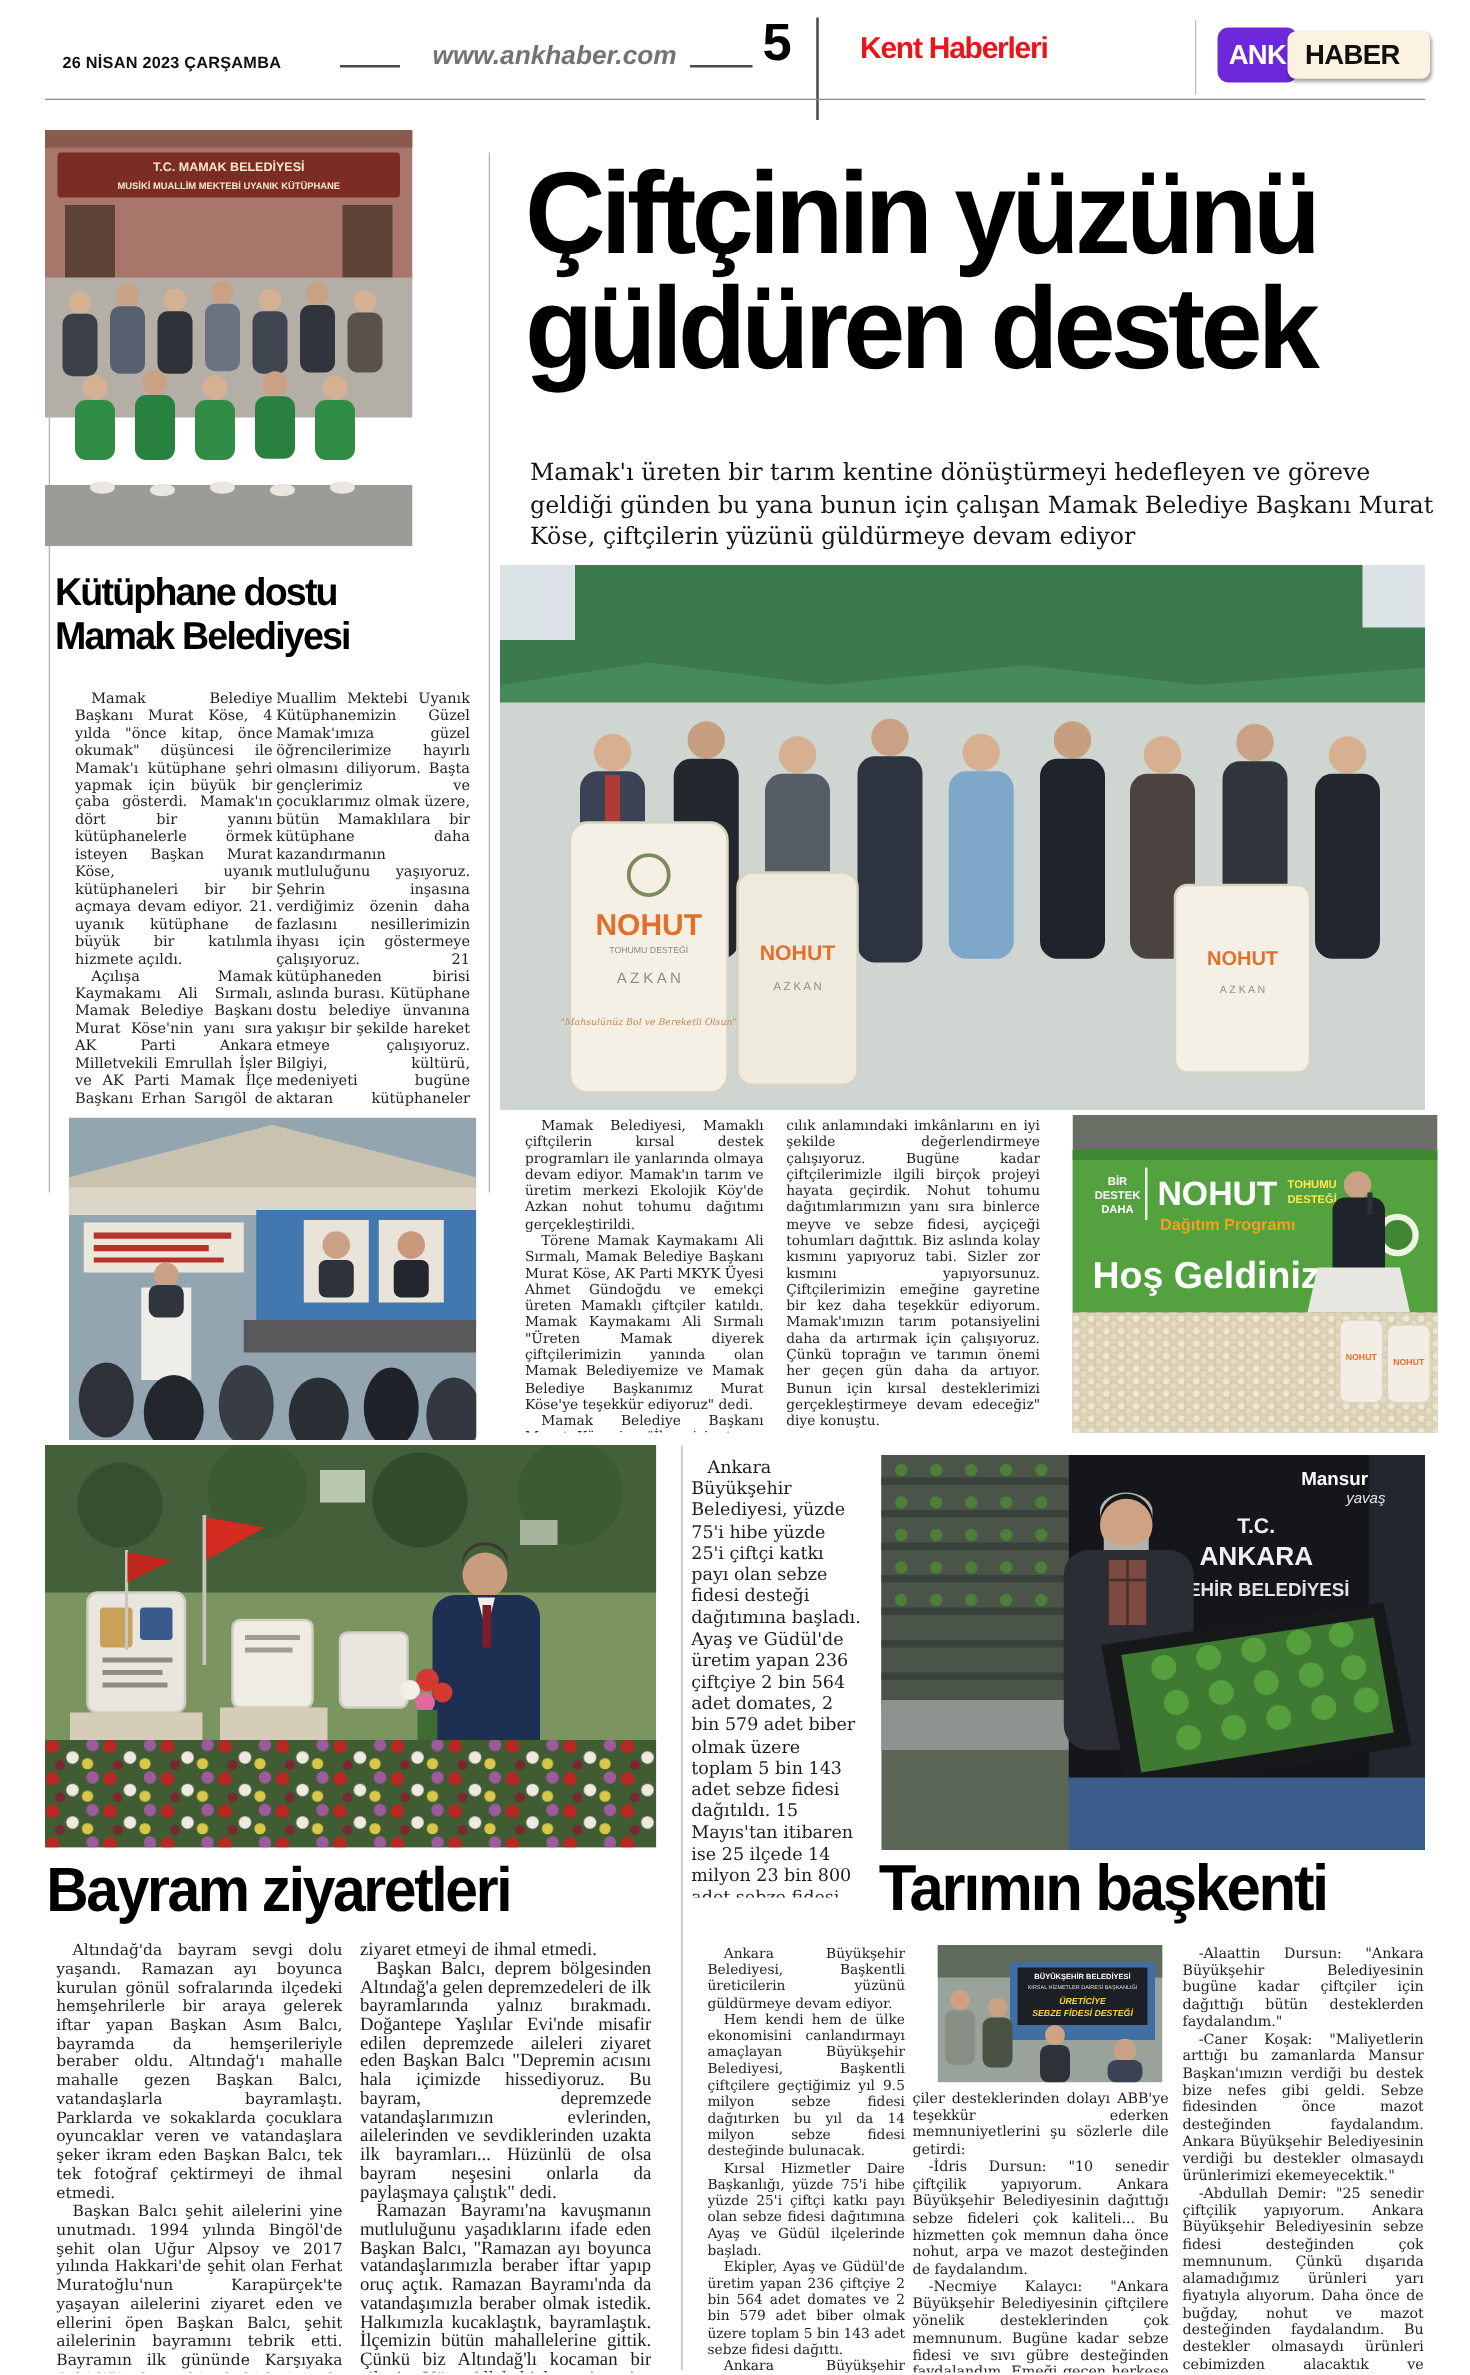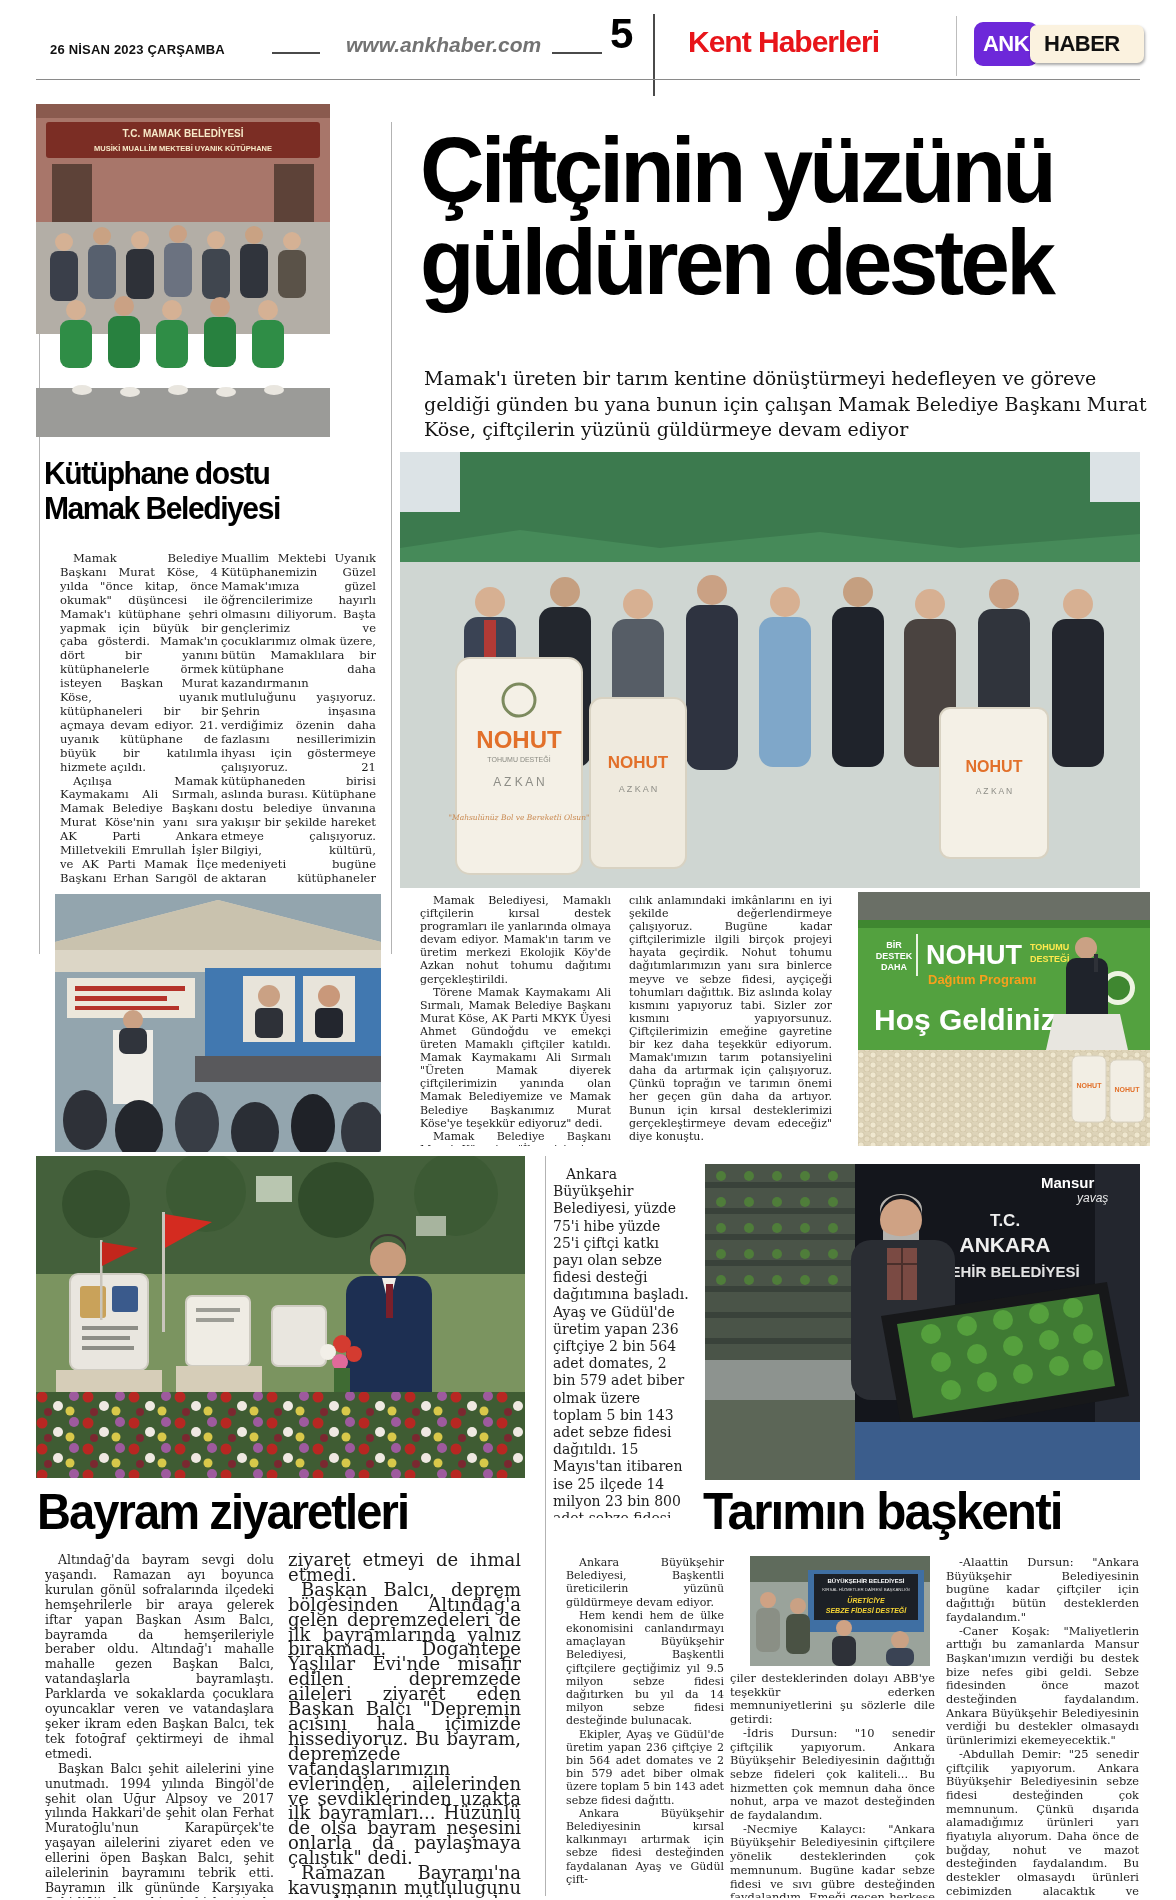--- a/index.html
+++ b/index.html
@@ -8,21 +8,21 @@
           font-family:"Liberation Sans", sans-serif; overflow:hidden; }
   .abs { position:absolute; }
 
   
   .h-date { left:50px; top:42px; font-size:13px; font-weight:bold; letter-spacing:.2px; color:#111; }
   .h-rule-l { left:272px; top:52px; width:48px; border-top:2px solid #4a4a4a; }
   .h-site { left:346px; top:33px; font-size:21px; font-weight:bold; font-style:italic; color:#737373; }
   .h-rule-r { left:552px; top:52px; width:50px; border-top:2px solid #4a4a4a; }
   .h-num { left:610px; top:10px; font-size:42px; font-weight:bold; color:#000; }
   .h-bar1 { left:653px; top:14px; width:2px; height:82px; background:#4a4a4a; }
-  .h-section { left:688px; top:25px; font-size:30px; font-weight:bold; letter-spacing:-1px; }
+  .h-section { left:688px; top:25px; font-size:24px; font-weight:bold; letter-spacing:-1px; }
   .h-bar2 { left:956px; top:16px; width:1px; height:60px; background:#bdbdbd; }
   .h-logo { left:974px; top:22px; display:flex; align-items:center; }
   .logo-ank { width:64px; height:44px; border-radius:9px; display:flex; align-items:center; justify-content:center;
               color:#fff; font-size:22px; font-weight:bold; letter-spacing:-.5px; }
   .logo-haber { height:38px; border-radius:7px; margin-left:-8px; padding:0 24px 0 14px; display:flex; align-items:center;
               font-size:22px; font-weight:bold; color:#101010; box-shadow:1px 2px 3px rgba(0,0,0,.35); letter-spacing:-.5px; }
   .h-rule-bottom { left:36px; top:79px; width:1104px; border-top:1px solid #8a8a8a; }
 
   
   .vrule { width:1px; background:#b3b3b3; }
@@ -45,21 +45,21 @@
   .serif p { margin:0; text-indent:13px; }
   .cont p:first-child { text-indent:0; }
 
   .lib-col1 { left:60px;  top:552px; width:158px; height:333px; font-size:11.6px; line-height:13.9px; }
   .lib-col2 { left:221px; top:552px; width:155px; height:333px; font-size:11.6px; line-height:13.9px; }
 
   .lead-col1 { left:420px; top:894px; width:191px; height:252px; font-size:11px; line-height:13.1px; }
   .lead-col2 { left:629px; top:894px; width:203px; height:252px; font-size:11px; line-height:13.1px; }
 
   .bay-col1 { left:45px;  top:1553px; width:229px; height:345px; font-size:12.4px; line-height:14.9px; }
-  .bay-col2 { left:288px; top:1553px; width:233px; height:345px; font-size:18px; line-height:14.9px; }
+  .bay-col2 { left:288px; top:1553px; width:233px; height:345px; font-size:15px; line-height:14.9px;font-family:Liberation Serif, serif; }
 
   .fide-col { left:553px; top:1166px; width:137px; height:352px; font-size:14px; line-height:17.2px; text-align:left; }
 
   .tar-col1 { left:566px; top:1556px; width:158px; height:342px; font-size:11px;   line-height:13.2px; }
   .tar-col2 { left:730px; top:1556px; width:205px; height:342px; font-size:11.4px; line-height:13.7px; }
   .tar-col3 { left:946px; top:1556px; width:193px; height:342px; font-size:11.4px; line-height:13.7px; }
   .tar-col2 .photo-wrap { margin:0 0 6px 20px; }
 
   
   .photo { display:block; }
@@ -460,20 +460,21 @@
       </g>
       <rect x="150" y="258" width="285" height="58" fill="#3b5d8c"></rect>
     </svg>
   </div>
 
   <div class="abs headline tarim-head">Tarımın başkenti</div>
 
   <div class="abs serif tar-col1">
       <p>Ankara Büyükşehir Belediyesi, Başkentli üreticilerin yüzünü güldürmeye devam ediyor.</p>
       <p>Hem kendi hem de ülke ekonomisini canlandırmayı amaçlayan Büyükşehir Belediyesi, Başkentli çiftçilere geçtiğimiz yıl 9.5 milyon sebze fidesi dağıtırken bu yıl da 14 milyon sebze fidesi desteğinde bulunacak.</p>
+      <p>Kırsal Hizmetler Daire Başkanlığı, yüzde 75'i hibe yüzde 25'i çiftçi katkı payı olan sebze fidesi dağıtımına Ayaş ve Güdül ilçelerinde başladı.</p>
       <p>Ekipler, Ayaş ve Güdül'de üretim yapan 236 çiftçiye 2 bin 564 adet domates ve 2 bin 579 adet biber olmak üzere toplam 5 bin 143 adet sebze fidesi dağıttı.</p>
       <p>Ankara Büyükşehir Belediyesinin kırsal kalkınmayı artırmak için sebze fidesi desteğinden faydalanan Ayaş ve Güdül çift-</p>
     </div>
 
   <div class="abs serif cont tar-col2">
     <div class="photo-wrap photo">
       <svg width="180" height="110" viewBox="0 0 180 110">
         <rect width="180" height="110" fill="#9aa39b"></rect>
         <rect x="0" y="0" width="180" height="26" fill="#5f6b5c"></rect>
         <rect x="58" y="14" width="116" height="62" fill="#3f6fa3"></rect>

